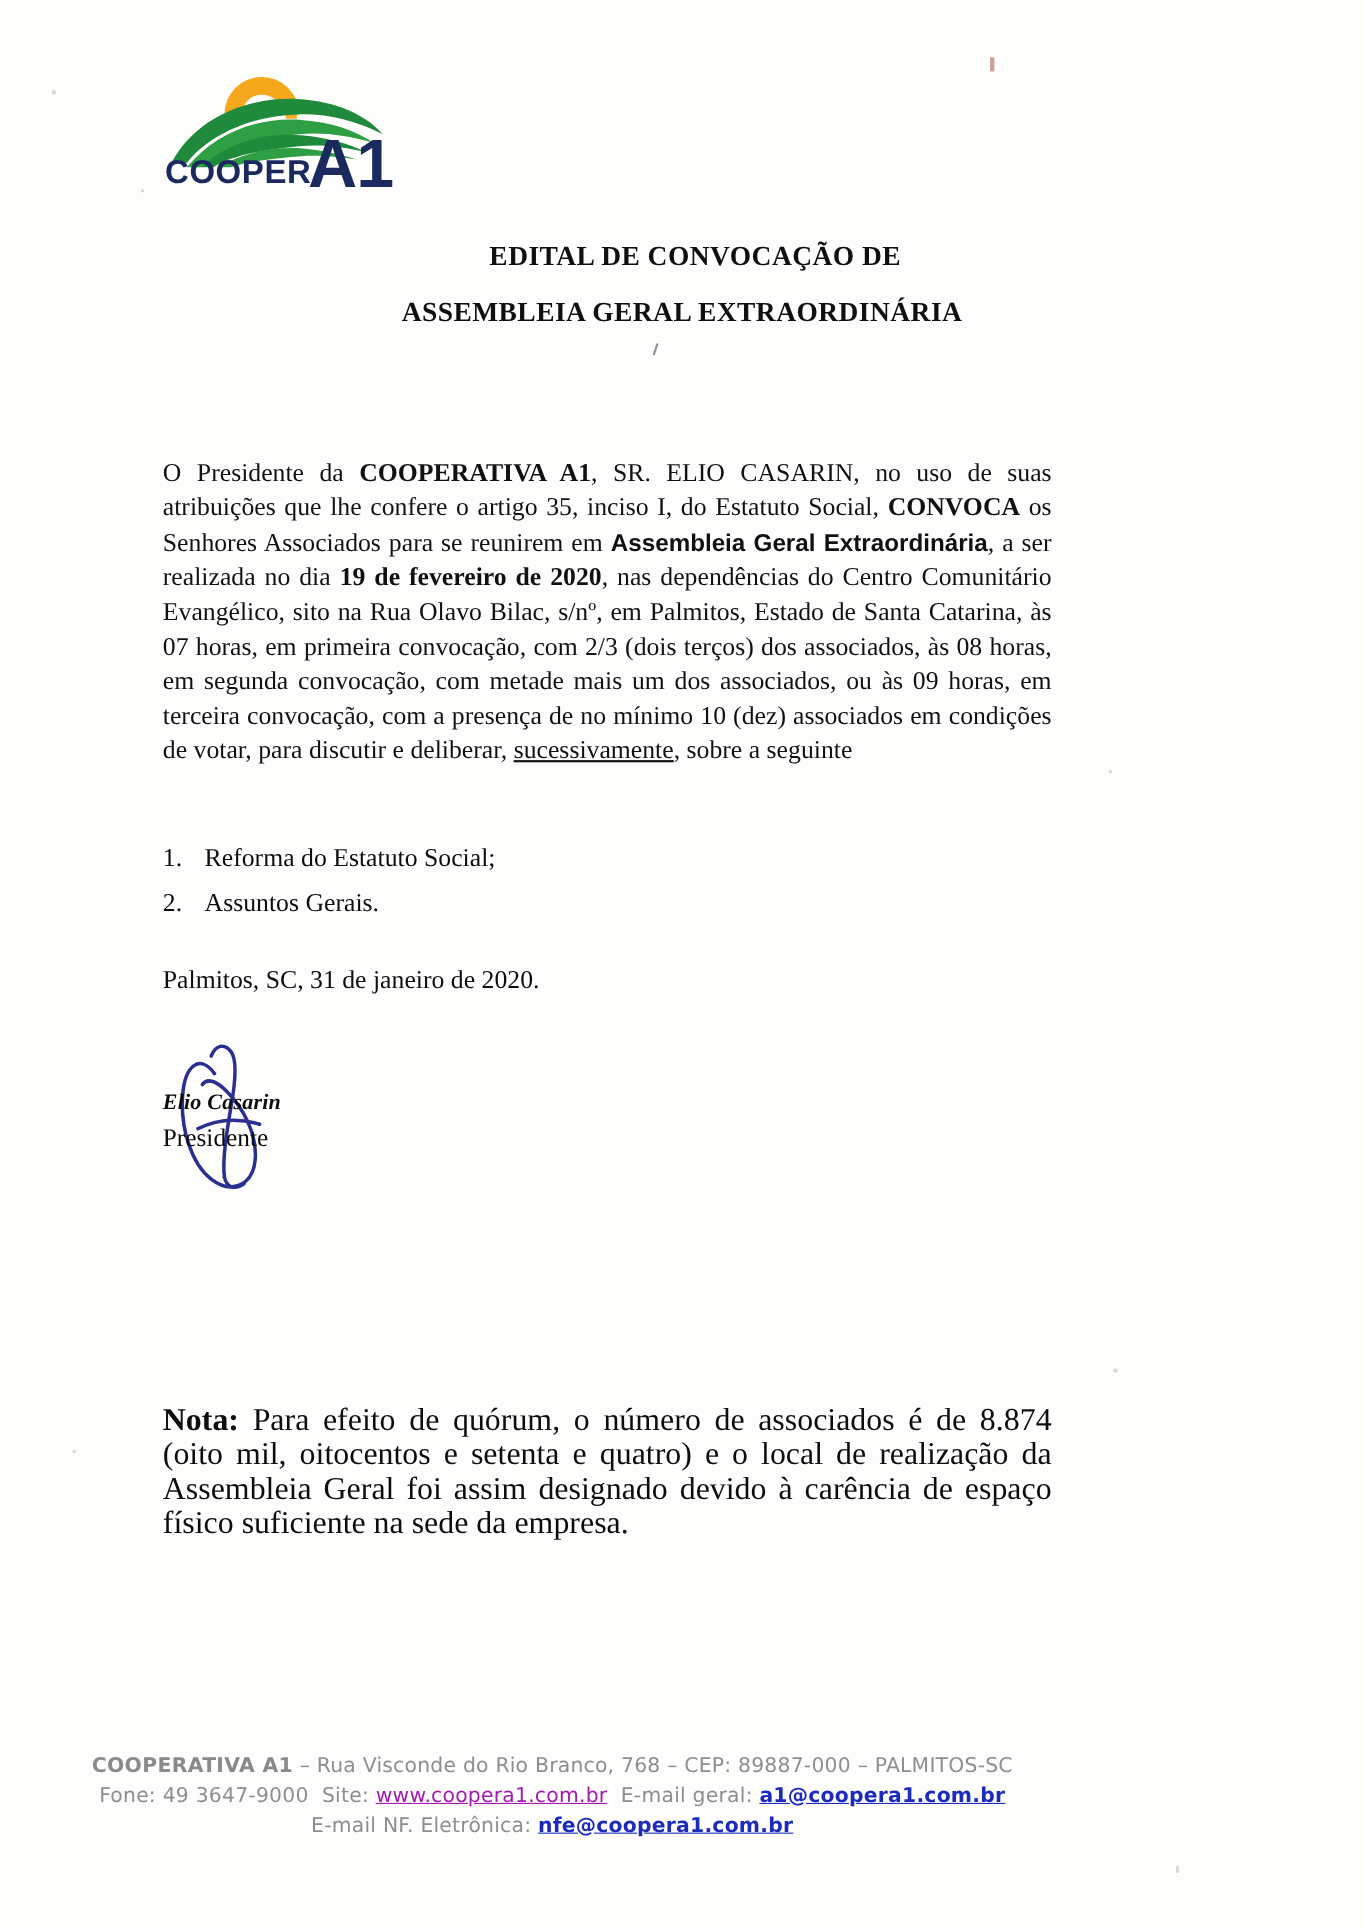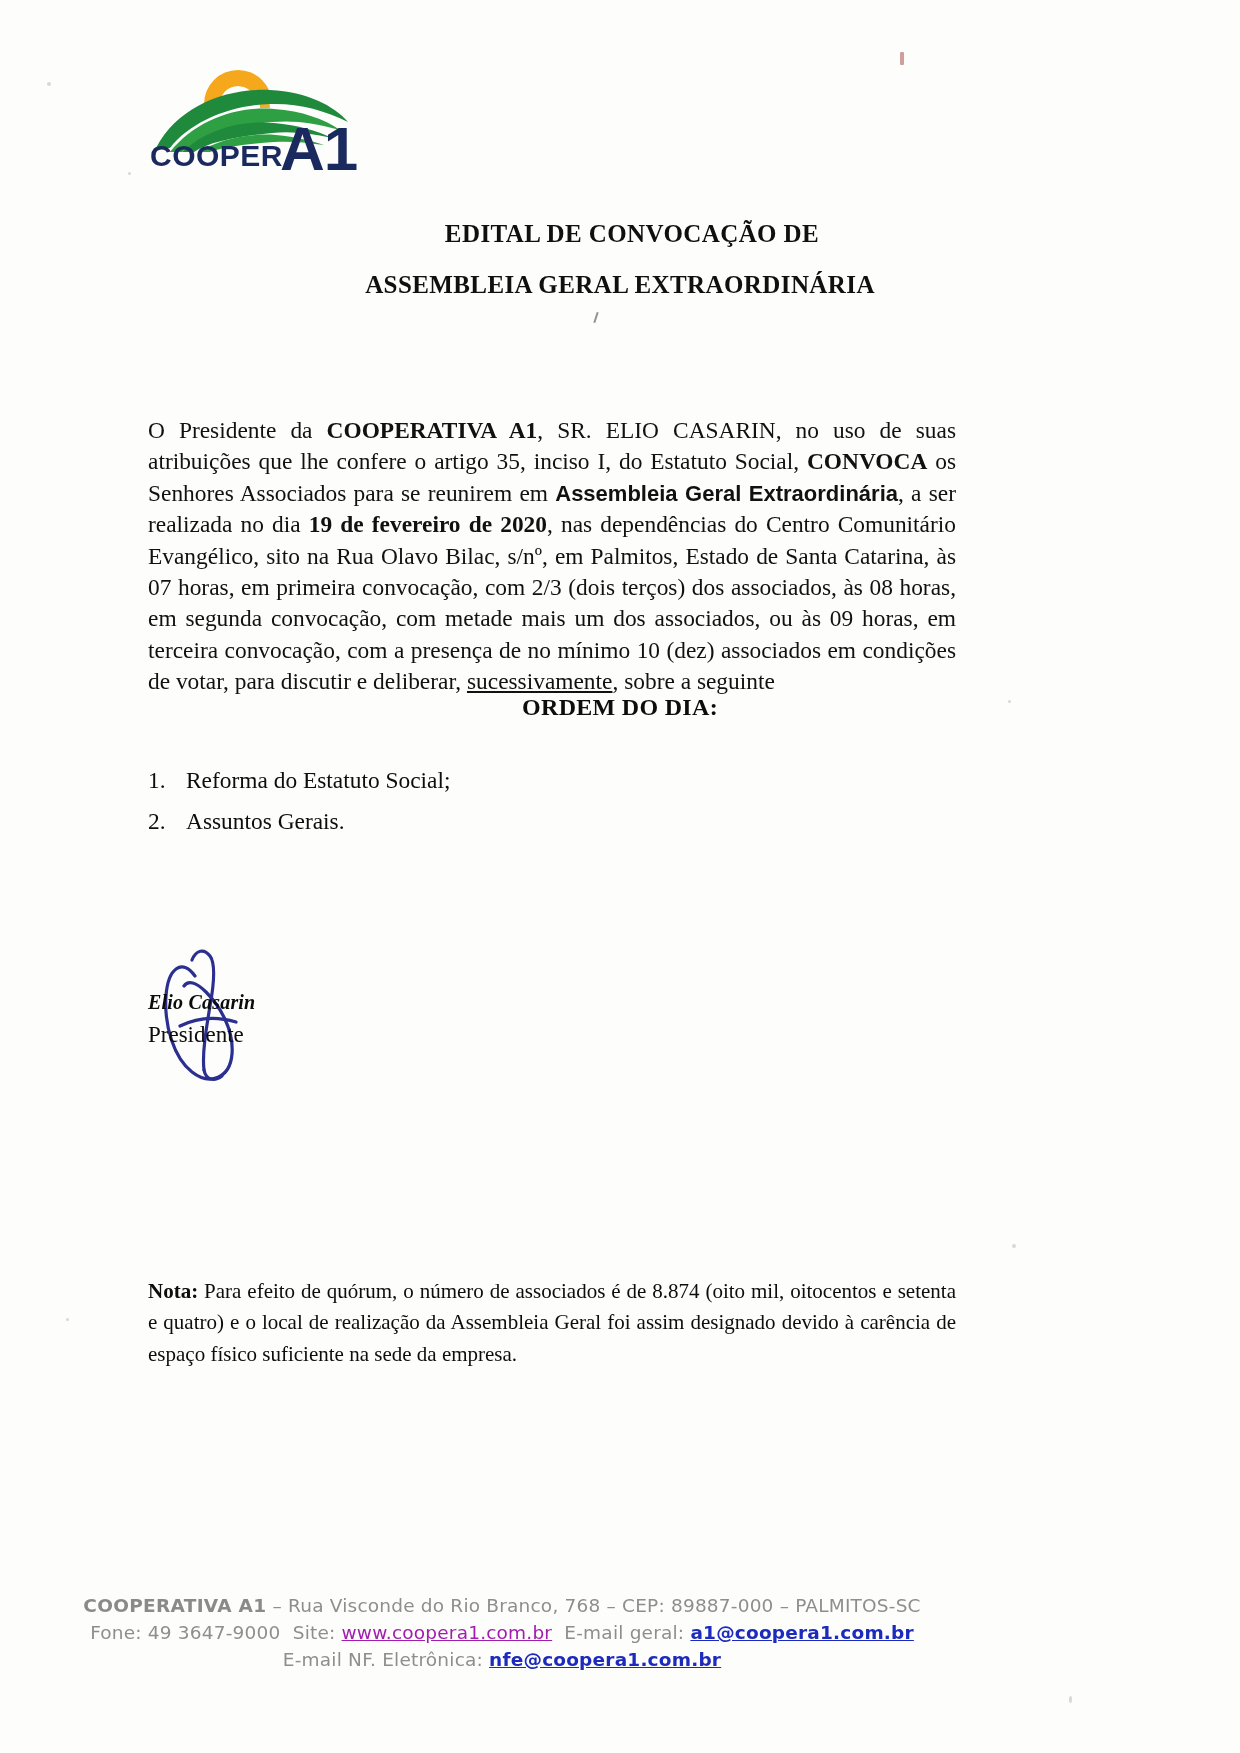--- a/index.html
+++ b/index.html
@@ -138,21 +138,21 @@
     color: #0c0c0c;
   }
 
   
   .nota {
     position: absolute;
     left: 148px;
     top: 1276px;
     width: 808px;
     text-align: justify;
-    font-size: 21px;
+    font-size: 29px;
     line-height: 31.4px;
   }
   .nota b { font-weight: bold; }
 
   
   .footer {
     position: absolute;
     left: 0;
     top: 1592px;
     width: 1004px;
@@ -211,33 +211,33 @@
   </div>
 
   <div class="doc-title l1">EDITAL DE CONVOCAÇÃO DE</div>
   <div class="doc-title l2">ASSEMBLEIA GERAL EXTRAORDINÁRIA</div>
   <div class="tick"></div>
 
   <div class="body-para">
     <span>O Presidente da </span><b>COOPERATIVA A1</b><span>, SR. ELIO CASARIN, no uso de suas atribuições que lhe confere o artigo 35, inciso I, do Estatuto Social, </span><b>CONVOCA</b><span> os Senhores Associados para se reunirem em </span><span class="sans-bold">Assembleia Geral Extraordinária</span><span>, a ser realizada no dia </span><b>19 de fevereiro de 2020</b><span>, nas dependências do Centro Comunitário Evangélico, sito na Rua Olavo Bilac, s/nº, em Palmitos, Estado de Santa Catarina, às 07 horas, em primeira convocação, com 2/3 (dois terços) dos associados, às 08 horas, em segunda convocação, com metade mais um dos associados, ou às 09 horas, em terceira convocação, com a presença de no mínimo 10 (dez) associados em condições de votar, para discutir e deliberar, </span><span class="underline">sucessivamente</span><span>, sobre a seguinte</span>
   </div>
 
-  <div class="ordem-title">ORDEM DO DIA:</div>
 
   <div class="ordem-list">
     <div class="ordem-item">
       <span class="ordem-num">1.</span>
       <span class="ordem-txt">Reforma do Estatuto Social;</span>
     </div>
     <div class="ordem-item">
       <span class="ordem-num">2.</span>
       <span class="ordem-txt">Assuntos Gerais.</span>
     </div>
   </div>
 
+  <div class="place-date">Palmitos, SC, 31 de janeiro de 2020.</div>
 
   <div class="sig-wrap">
     <svg width="260" height="170" viewBox="0 0 260 170">
       <g fill="none" stroke="#2b2f8f" stroke-width="3.2" stroke-linecap="round" stroke-linejoin="round">
         <path d="M 55 46 C 42 28 28 38 26 66 C 24 96 34 128 52 142 C 70 156 90 148 92 124 C 94 100 80 76 66 62 C 56 52 48 50 44 56"></path>
         <path d="M 52 30 C 56 20 64 18 70 26 C 76 34 74 54 70 76 C 66 100 62 124 64 140"></path>
         <path d="M 64 140 C 66 150 74 152 82 146"></path>
         <path d="M 40 96 C 56 88 76 86 96 92"></path>
       </g>
     </svg>

